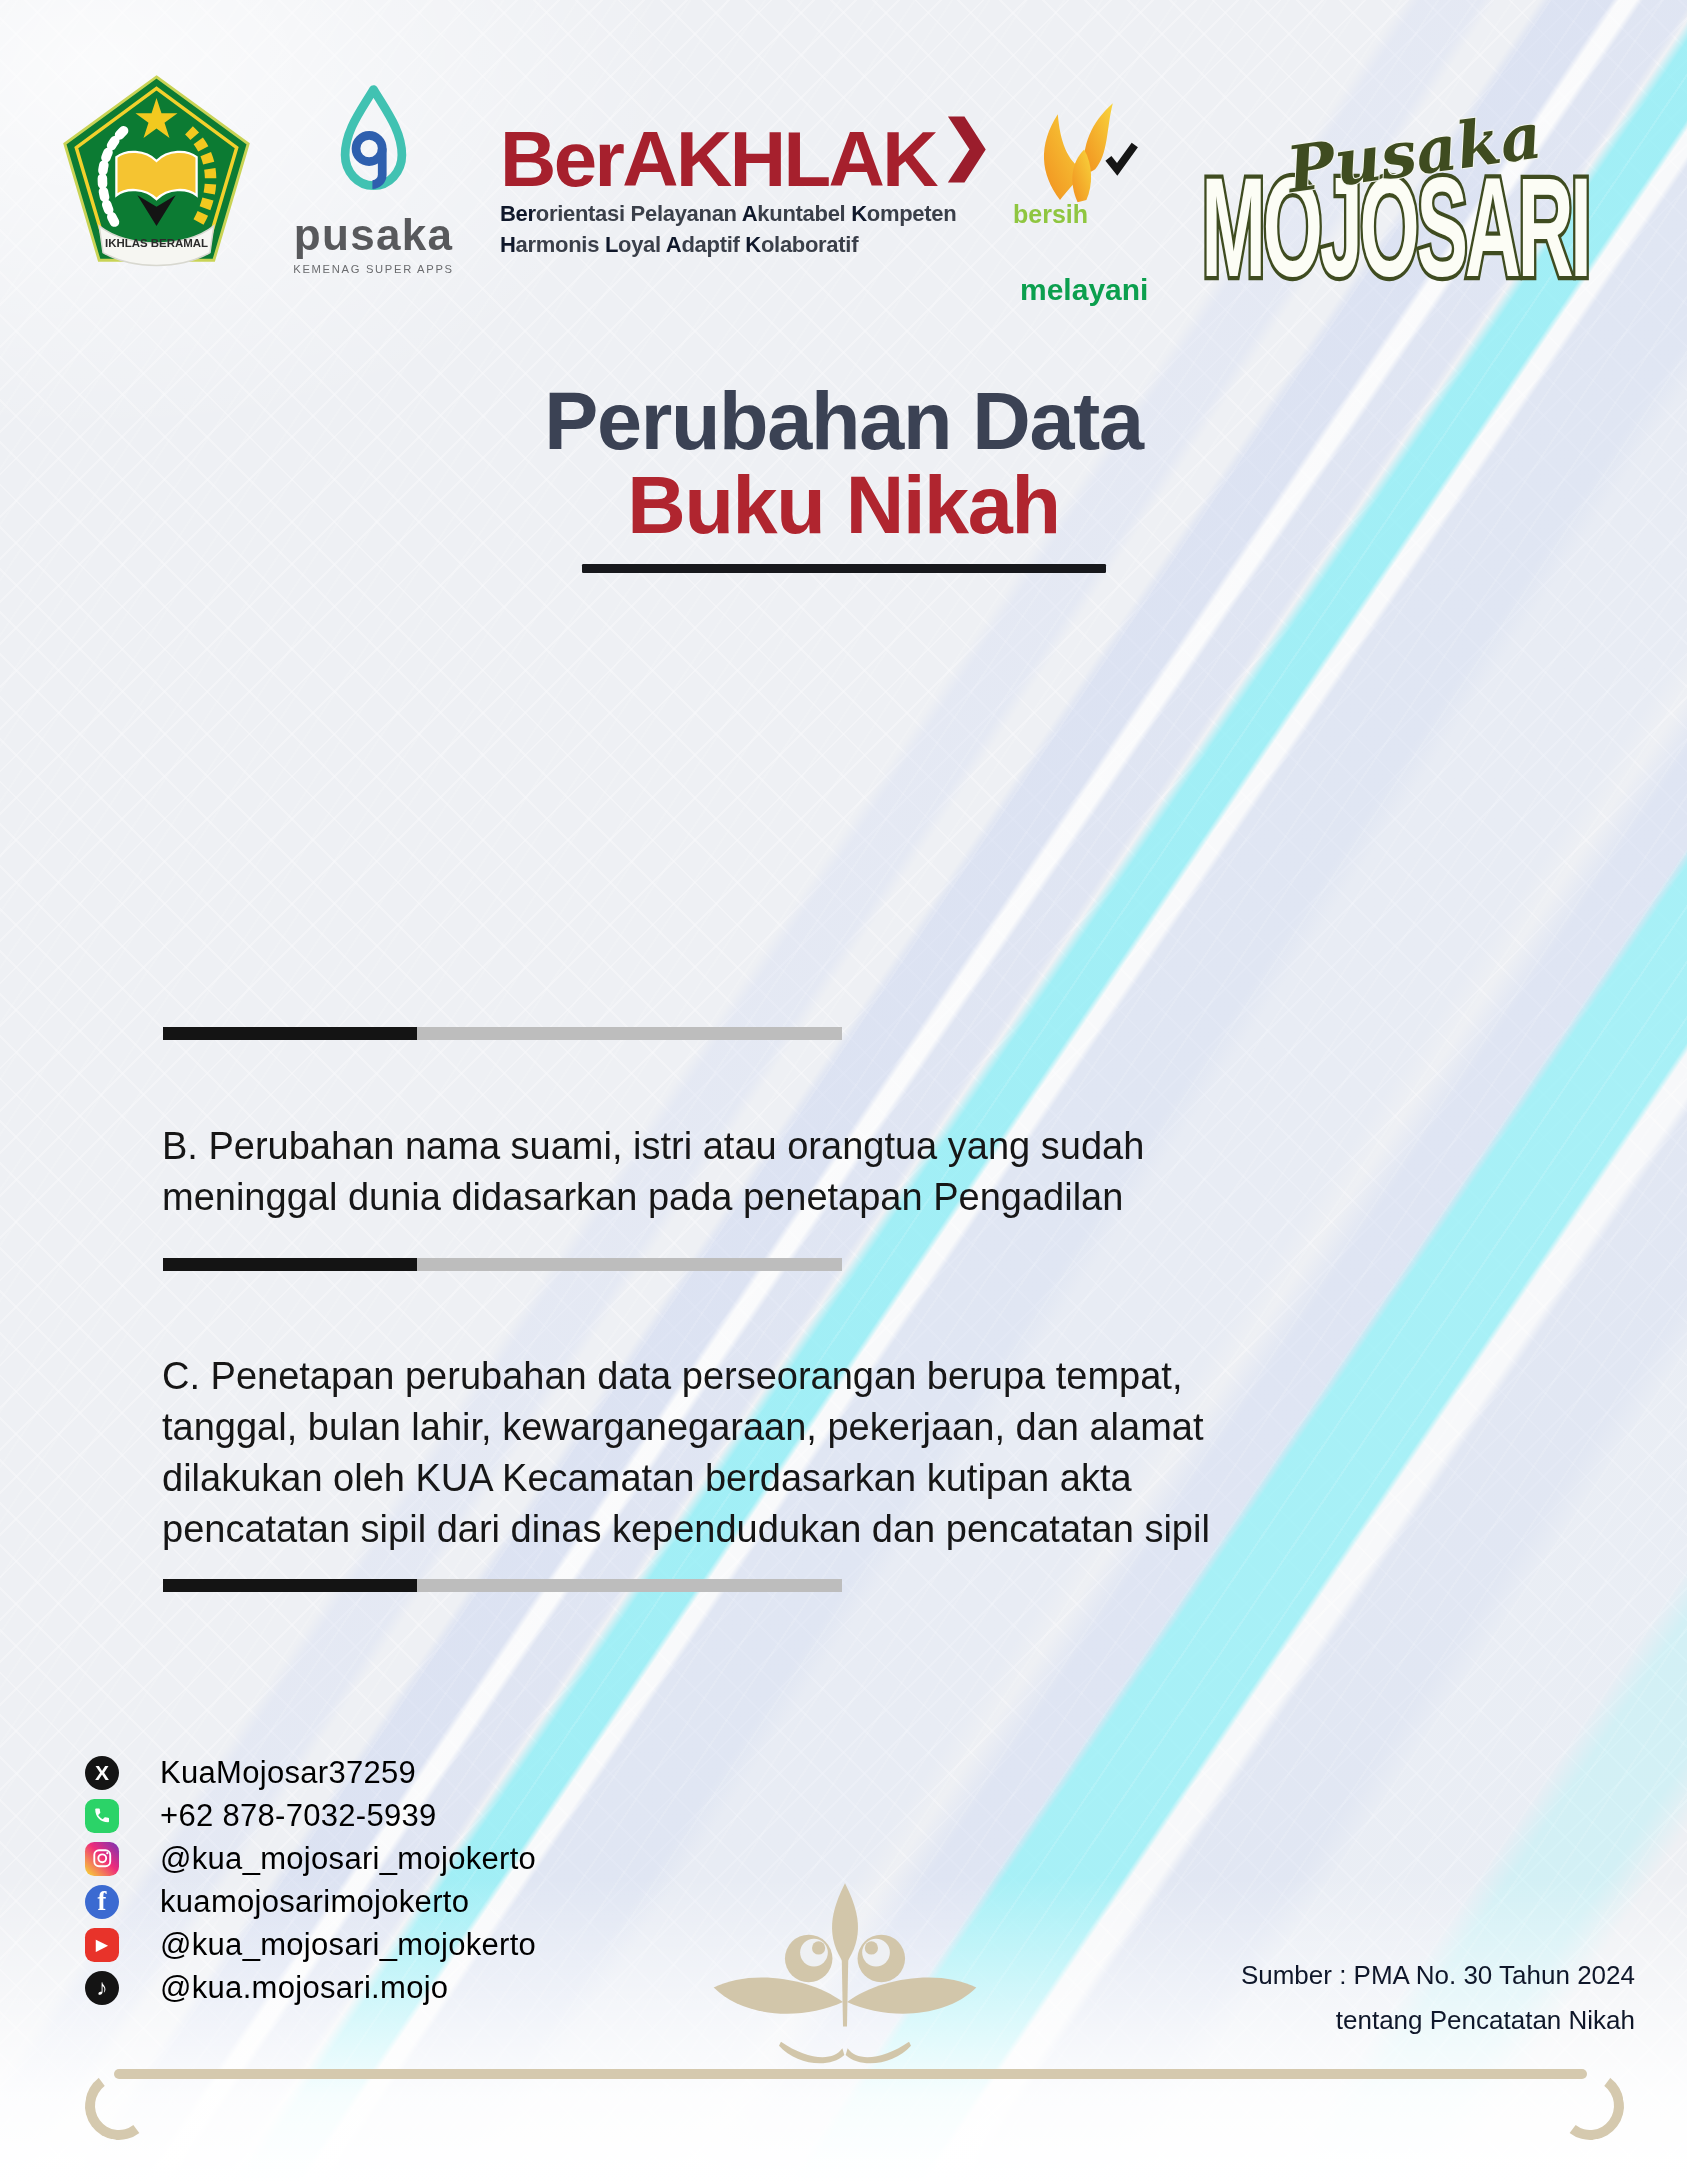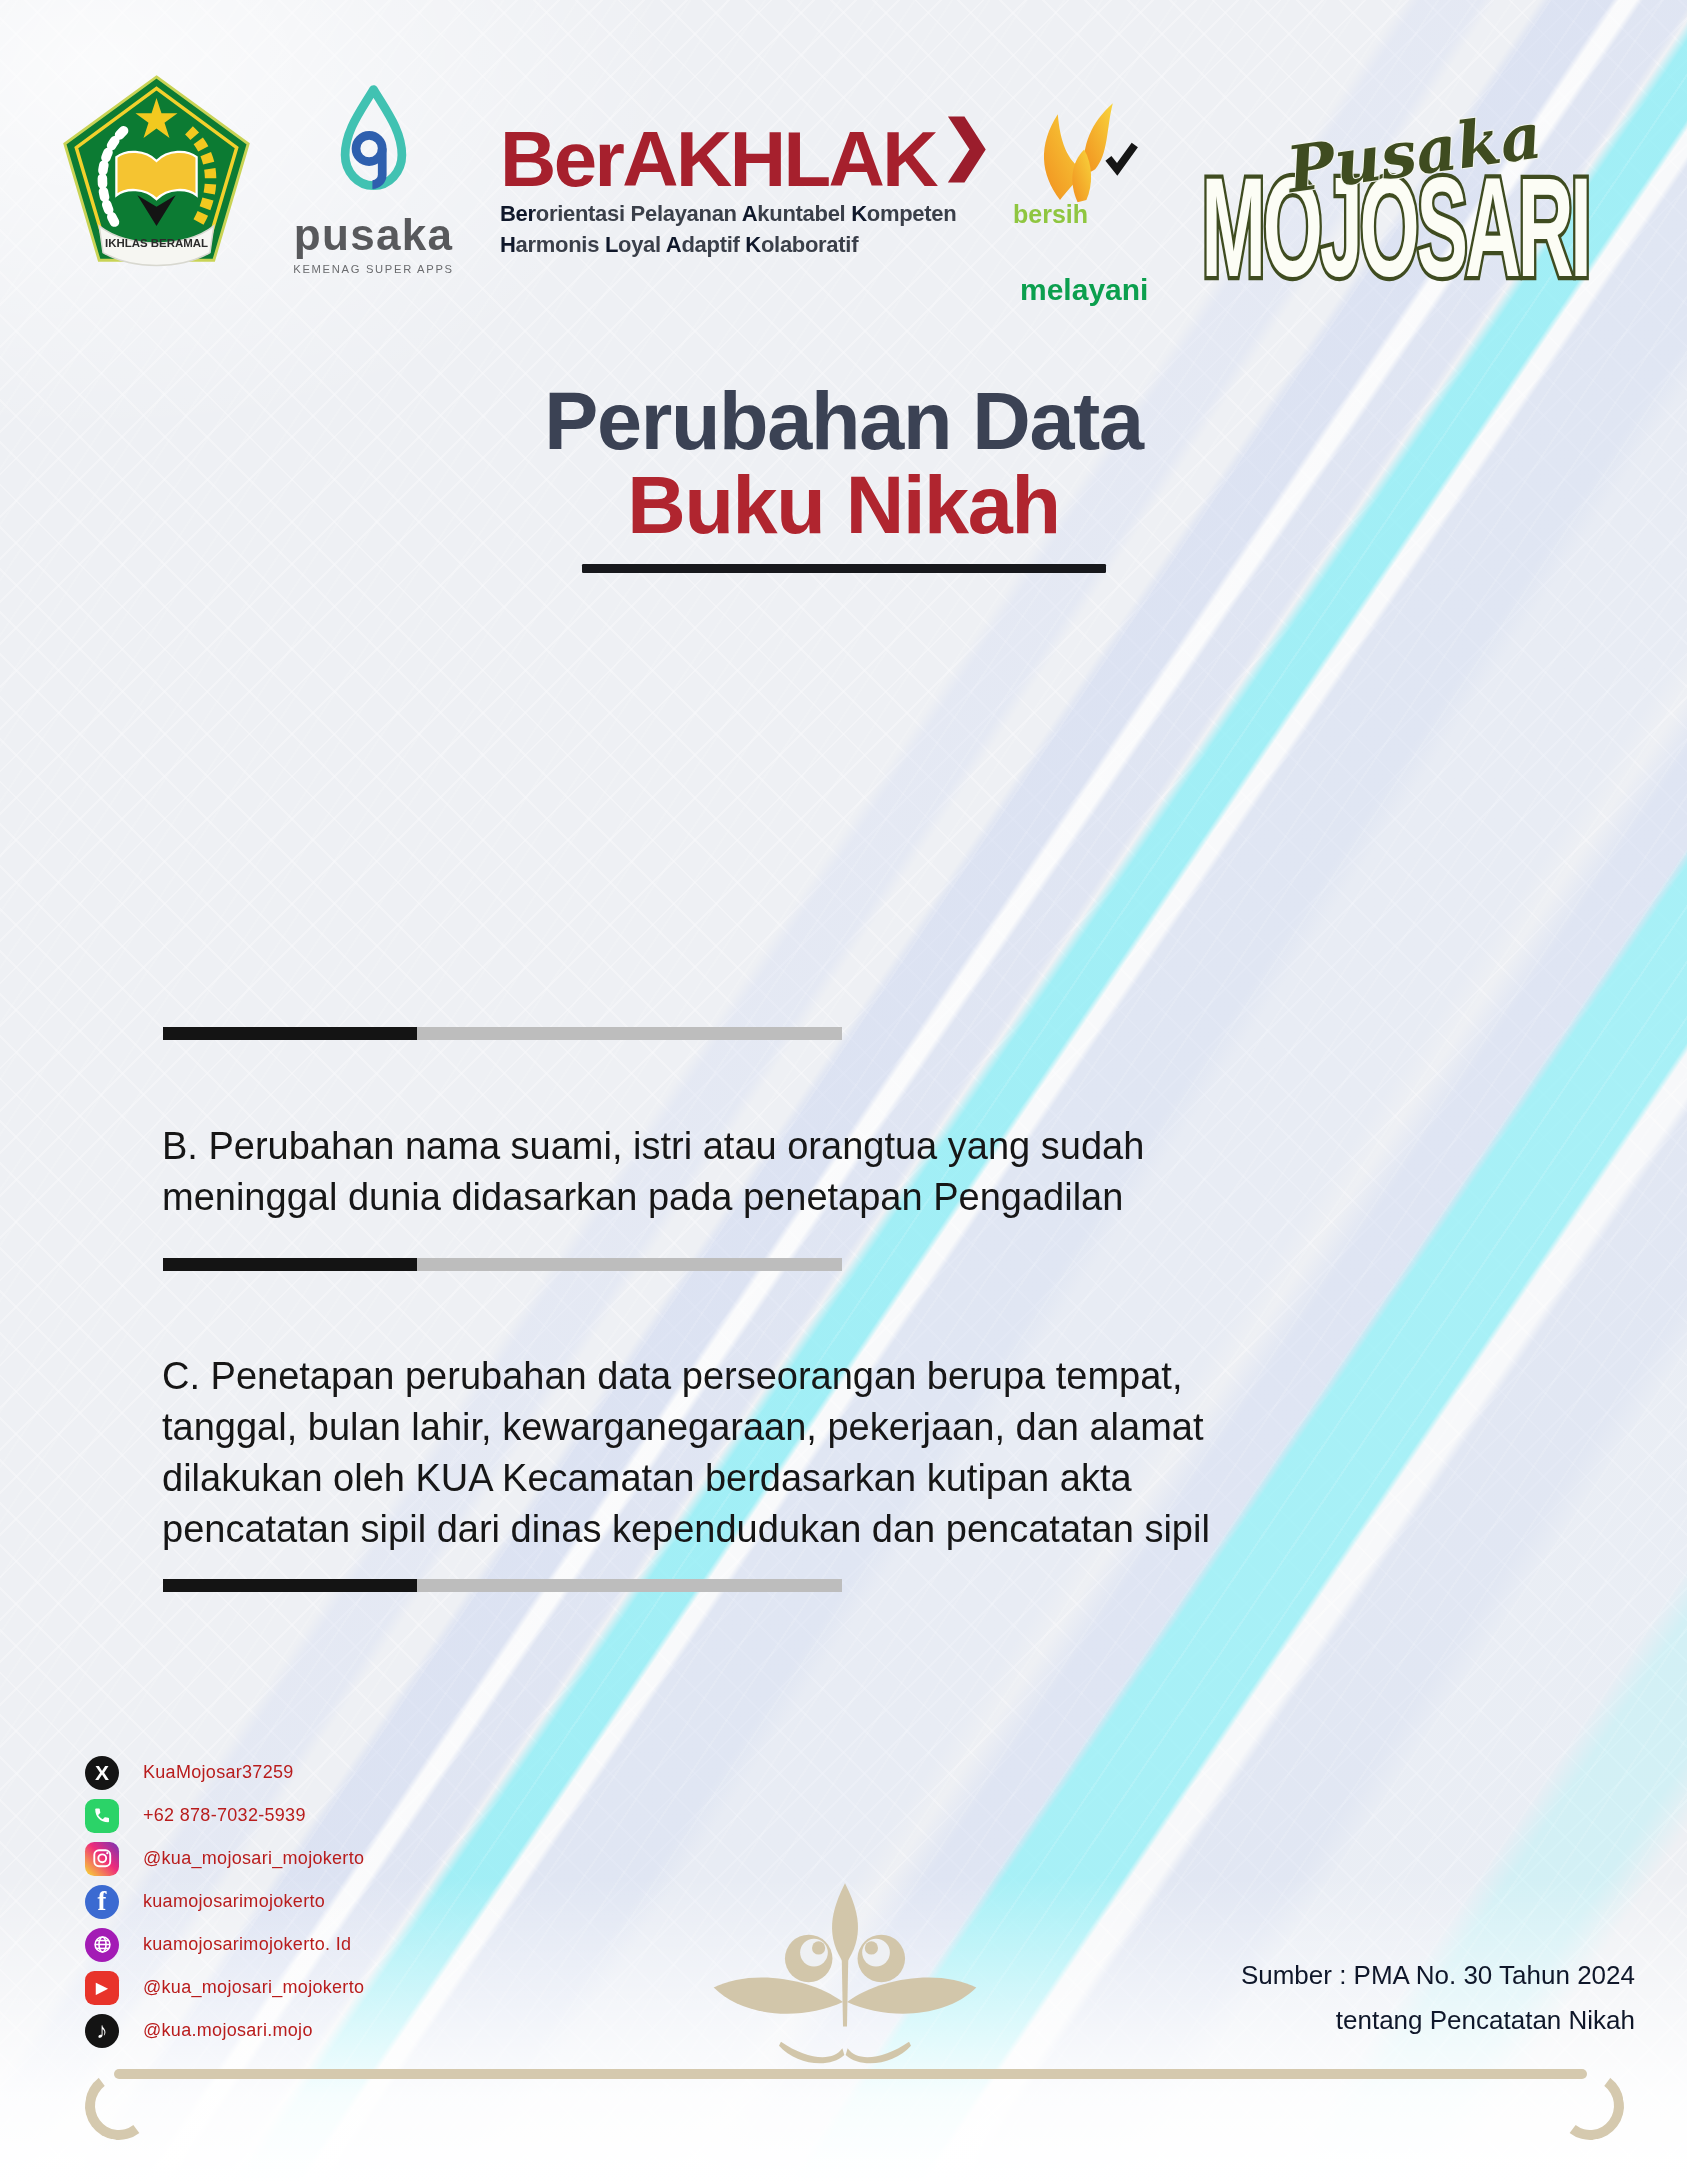--- a/index.html
+++ b/index.html
@@ -82,21 +82,21 @@
   .soc-row{display:flex;align-items:center;height:43px;}
   .sic{width:34px;height:34px;min-width:34px;border-radius:50%;display:flex;align-items:center;justify-content:center;color:#fff;}
   .sic svg{display:block;}
   .sic-x{background:#141414;font-size:21px;font-weight:bold;}
   .sic-wa{background:#2bd368;border-radius:27%;}
   .sic-ig{background:linear-gradient(45deg,#f7ce38 5%,#ee2a7b 55%,#8134af 95%);border-radius:27%;}
   .sic-fb{background:#3b6ad1;font-size:26.5px;font-weight:bold;font-family:"Liberation Serif",serif;}
   .sic-web{background:#a31bb5;}
   .sic-yt{background:#e8332a;border-radius:27%;font-size:16px;}
   .sic-tt{background:#141414;font-size:22.5px;}
-  .soc-label{margin-left:24px;font-size:18px;color:#b91c1c;letter-spacing:0.3px;}
+  .soc-label{margin-left:41px;font-size:31px;color:#000000;letter-spacing:0.3px;}
 
   
   .source{position:absolute;left:1006px;top:1953px;width:629px;text-align:right;
     font-size:26px;line-height:45px;color:#0f172a;white-space:pre-line;}
 
   
   .lotus{position:absolute;left:703px;top:1878px;width:284px;height:198px;}
   .frame-bar{position:absolute;left:114px;top:2069px;width:1473px;height:10px;background:#d5c9ae;border-radius:5.3px;}
   .frame-curl{position:absolute;width:48px;height:49px;border:10px solid #d5c9ae;border-radius:50%;}
   .curl-left{left:85px;top:2071px;border-top-color:rgba(0,0,0,0);border-right-color:rgba(0,0,0,0);transform:rotate(8deg);}
@@ -213,32 +213,20 @@
           <rect x="3.5" y="3.5" width="17" height="17" rx="5"></rect>
             <circle cx="12" cy="12" r="4.2"></circle>
             <circle cx="17.4" cy="6.6" r="1.2" fill="#ffffff" stroke="none"></circle>
         </svg>
       </span>
       <span class="soc-label">@kua_mojosari_mojokerto</span>
     </div>
     <div class="soc-row">
       <span class="sic sic-fb">f</span>
       <span class="soc-label">kuamojosarimojokerto</span>
-    </div>
-    <div class="soc-row">
-      <span class="sic sic-web">
-        <svg viewBox="0 0 24 24" width="21" height="21" fill="none" stroke="#ffffff" stroke-width="1.8">
-          <circle cx="12" cy="12" r="8.5"></circle>
-            <ellipse cx="12" cy="12" rx="4" ry="8.5"></ellipse>
-          <line x1="3.5" y1="12" x2="20.5" y2="12"></line>
-            <line x1="4.5" y1="7.5" x2="19.5" y2="7.5"></line>
-            <line x1="4.5" y1="16.5" x2="19.5" y2="16.5"></line>
-        </svg>
-      </span>
-      <span class="soc-label">kuamojosarimojokerto. Id</span>
     </div>
     <div class="soc-row">
       <span class="sic sic-yt">▶</span>
       <span class="soc-label">@kua_mojosari_mojokerto</span>
     </div>
     <div class="soc-row">
       <span class="sic sic-tt">♪</span>
       <span class="soc-label">@kua.mojosari.mojo</span>
     </div>
   </div>

